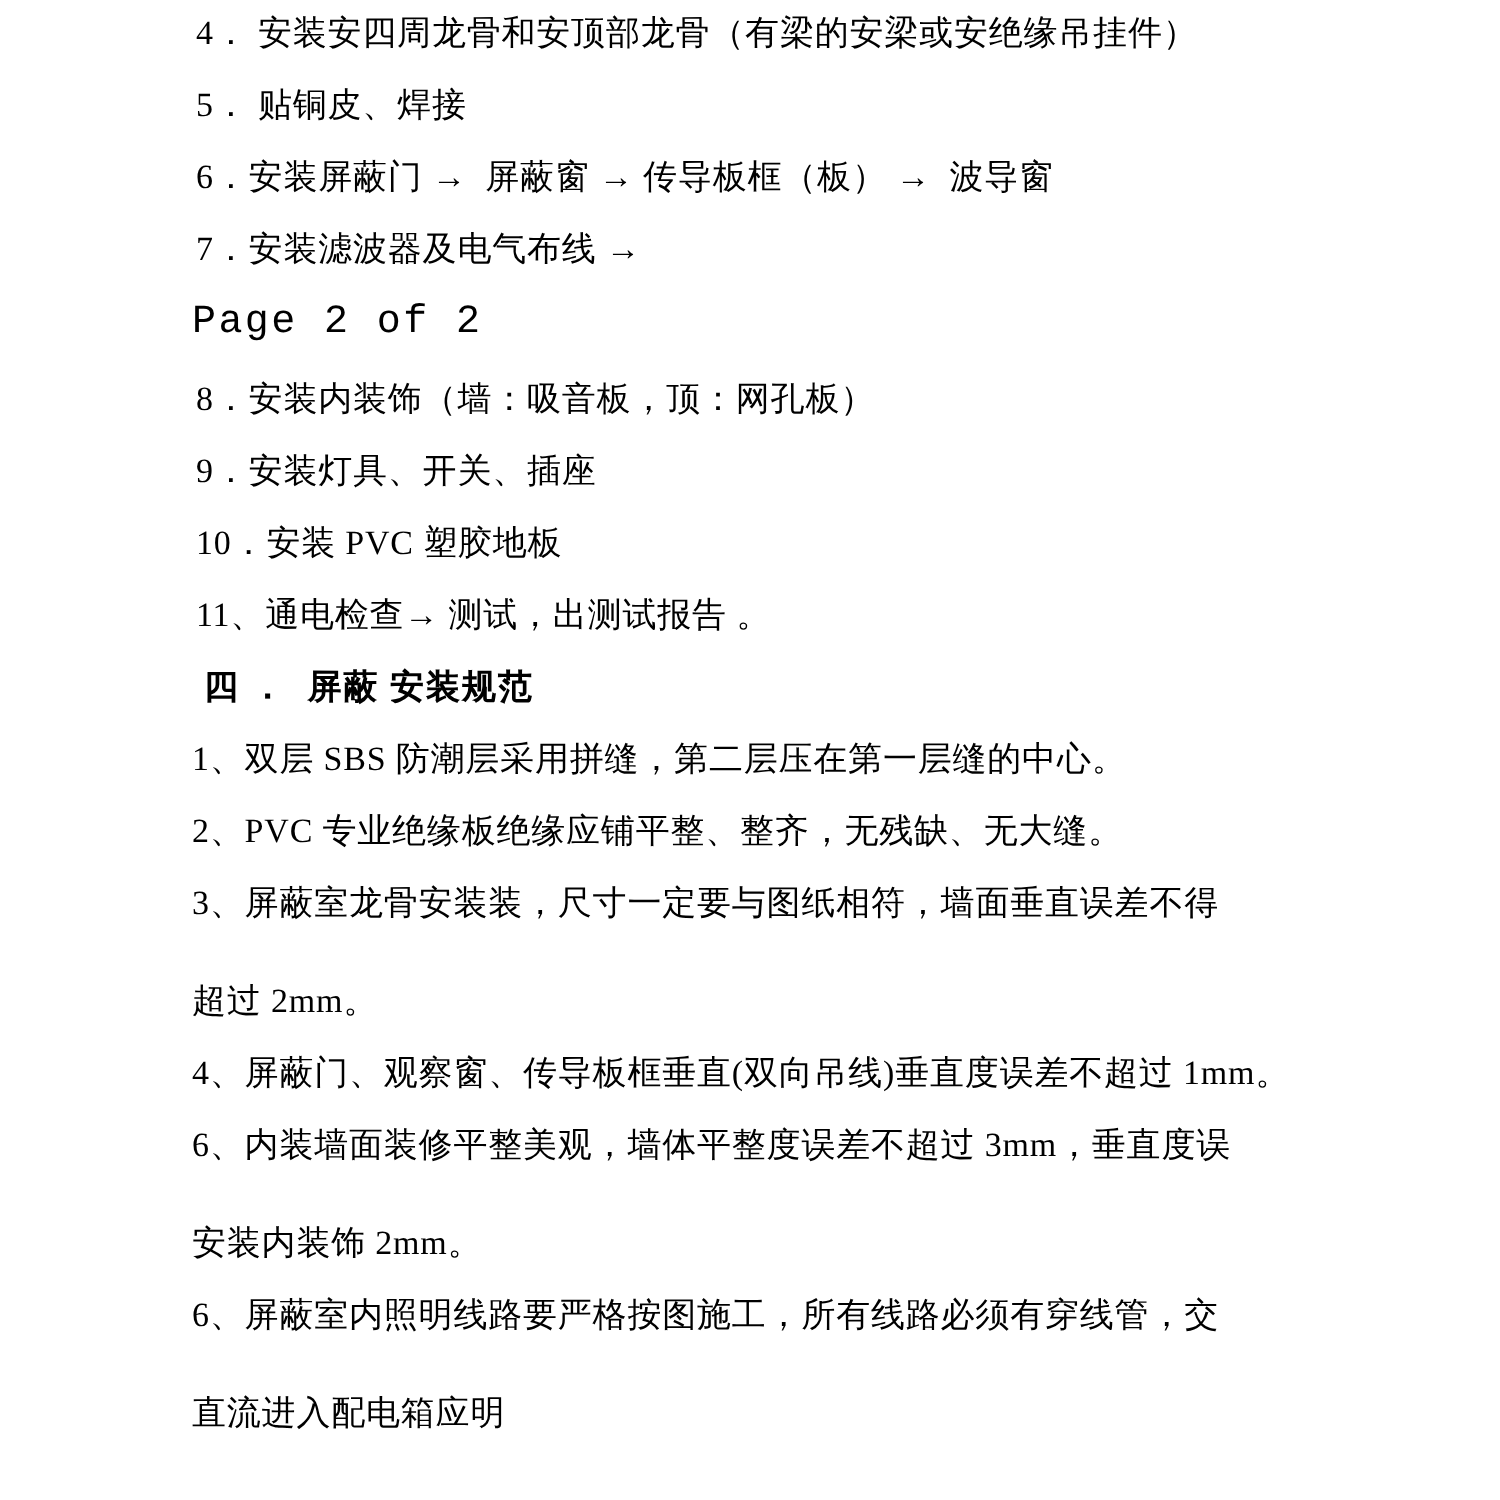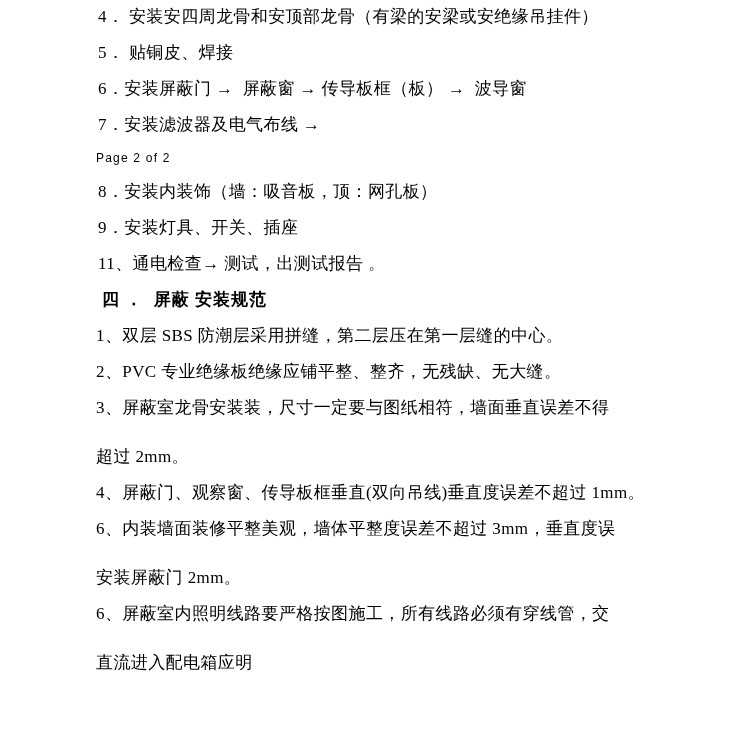--- a/index.html
+++ b/index.html
@@ -32,22 +32,22 @@
   .para {
     margin: 0 0 19px 0;
   }
   .para:last-child {
     margin-bottom: 0;
   }
   .para .line + .line {
     margin-top: 32px;
   }
   .pagemark {
-    font-family: Liberation Sans, sans-serif;
-    font-size: 12px;
+    font-family: Liberation Mono, monospace;
+    font-size: 20px;
     letter-spacing: 1.2px;
   }
   .indent-1 {
     padding-left: 2px;
   }
   .indent-2 {
     padding-left: 0px;
   }
   .cont {
     padding-left: 0px;
@@ -84,20 +84,23 @@
   </div>
 
   <div class="para">
     <div class="line indent-1">8．安装内装饰（墙：吸音板，顶：网孔板）</div>
   </div>
 
   <div class="para">
     <div class="line indent-1">9．安装灯具、开关、插座</div>
   </div>
 
+  <div class="para">
+    <div class="line indent-1">10．安装 PVC 塑胶地板</div>
+  </div>
 
   <div class="para">
     <div class="line indent-1">11、通电检查→ 测试，出测试报告 。</div>
   </div>
 
   <div class="para">
     <div class="line heading">四 ．  屏蔽 安装规范</div>
   </div>
 
   <div class="para">
@@ -112,21 +115,21 @@
     <div class="line indent-2">3、屏蔽室龙骨安装装，尺寸一定要与图纸相符，墙面垂直误差不得</div>
     <div class="line cont">超过 2mm。</div>
   </div>
 
   <div class="para">
     <div class="line indent-2">4、屏蔽门、观察窗、传导板框垂直(双向吊线)垂直度误差不超过 1mm。</div>
   </div>
 
   <div class="para">
     <div class="line indent-2">6、内装墙面装修平整美观，墙体平整度误差不超过 3mm，垂直度误</div>
-    <div class="line cont">安装屏蔽门 2mm。</div>
+    <div class="line cont">安装内装饰 2mm。</div>
   </div>
 
   <div class="para">
     <div class="line indent-2">6、屏蔽室内照明线路要严格按图施工，所有线路必须有穿线管，交</div>
     <div class="line cont">直流进入配电箱应明</div>
   </div>
 
 
 </div>
 

